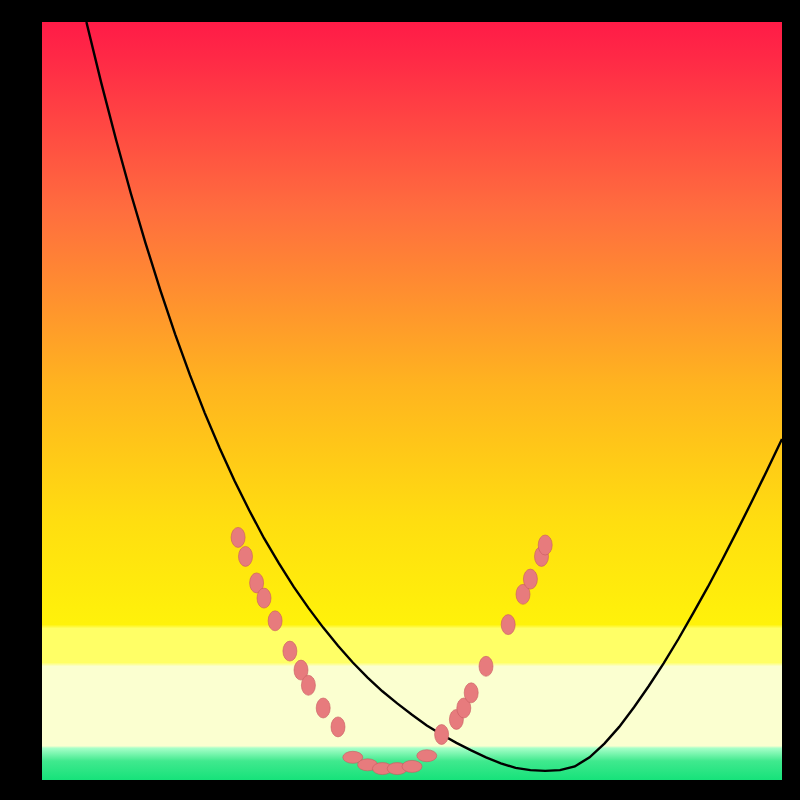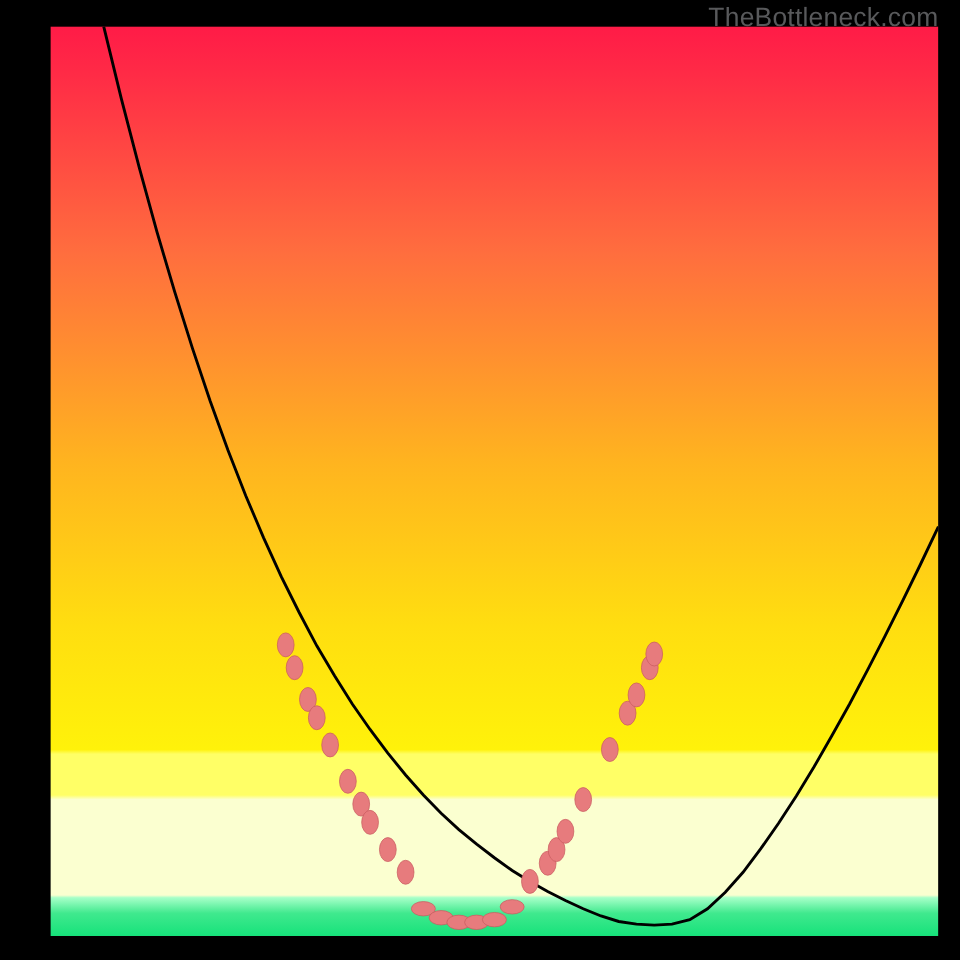--- a/index.html
+++ b/index.html
@@ -5,21 +5,20 @@
   html,body{margin:0;padding:0;width:800px;height:800px;overflow:hidden;background:#000;font-family:Arial,Helvetica,sans-serif}
   .frame{position:absolute;left:0;top:0;width:800px;height:800px;background:#000}
   .plot{position:absolute;left:42px;top:22px;width:740px;height:758px}
   .watermark{position:absolute;right:18px;top:2px;color:#58595b;font-size:22px;font-weight:400;letter-spacing:.2px}
   svg{display:block}
 </style>
 </head>
 <body>
 
 <div class="frame">
-  <div class="watermark">TheBottleneck.com</div>
   <div class="plot">
     <svg id="svg" width="740" height="758" viewBox="0 0 740 758">
       <defs>
         <linearGradient id="bg" x1="0" y1="0" x2="0" y2="1">
           <stop offset="0" stop-color="#ff1b47"></stop>
           <stop offset="0.05" stop-color="#ff2a46"></stop>
           <stop offset="0.25" stop-color="#ff6e3e"></stop>
           <stop offset="0.48" stop-color="#ffb41f"></stop>
           <stop offset="0.66" stop-color="#ffde10"></stop>
           <stop offset="0.795" stop-color="#fff20a"></stop>

